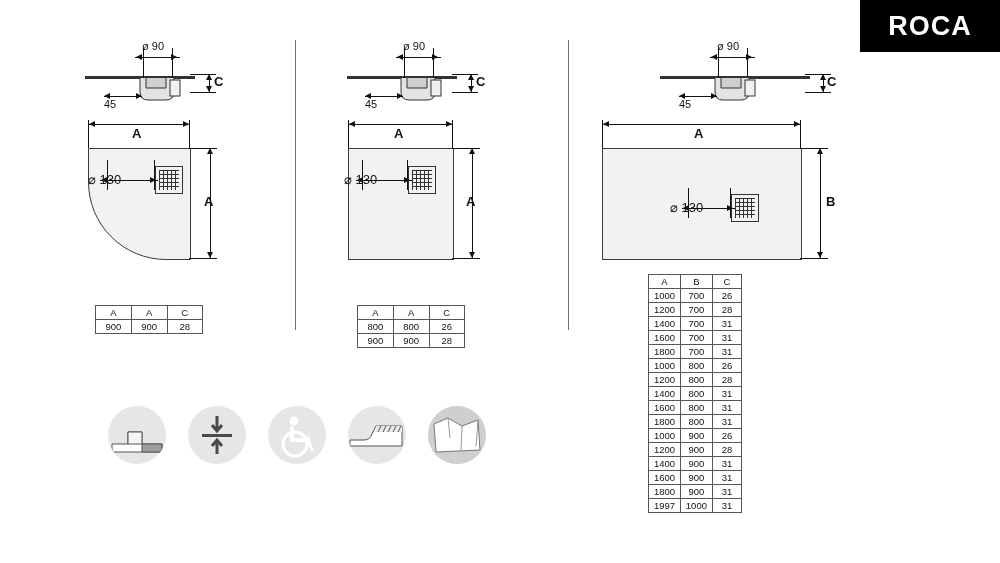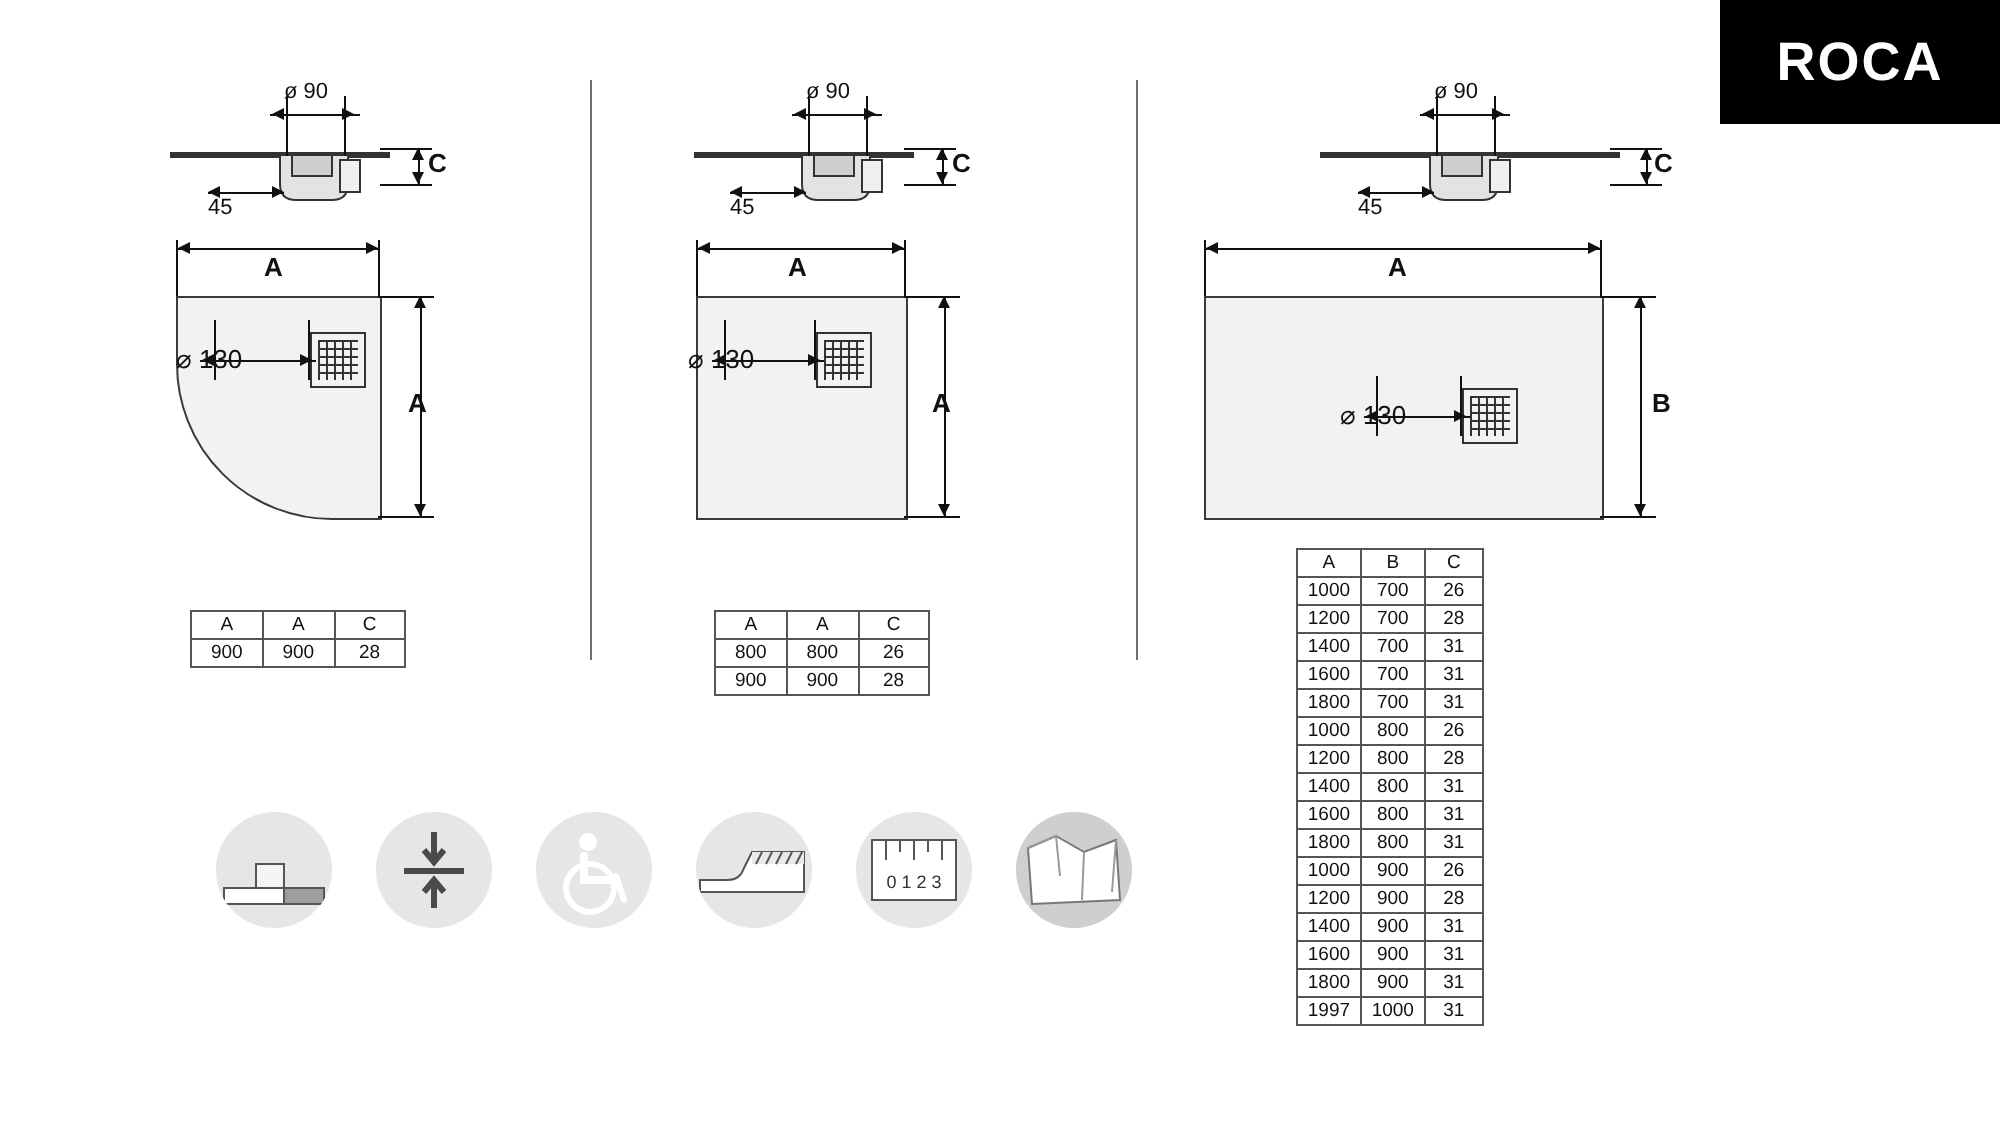--- a/index.html
+++ b/index.html
@@ -5,21 +5,21 @@
   html,body{margin:0;padding:0;}
   body{
     width:1000px;height:563px;background:#ffffff;
     font-family:"Liberation Sans", sans-serif;
     color:#111;position:relative;overflow:hidden;
   }
   .sheet{position:absolute;inset:0;}
 
   
   .logo{
-    position:absolute;right:0;top:0;width:140px;height:62px;
+    position:absolute;right:0;top:0;width:140px;height:52px;
     background:#000;color:#fff;display:flex;align-items:center;justify-content:center;
     letter-spacing:1px;
   }
   .logo-text{font-size:27px;font-weight:bold;font-family:"Liberation Sans", sans-serif;}
 
   
   .vsep{position:absolute;width:1px;background:#6f6f6f;}
 
   
   .hline{position:absolute;background:#111;height:1px;}
@@ -402,33 +402,20 @@
         <g stroke="#555" stroke-width="1">
           <path d="M30 26 L33 20"></path>
             <path d="M35 26 L38 20"></path>
             <path d="M40 26 L43 20"></path>
           <path d="M45 26 L48 20"></path>
             <path d="M50 26 L53 20"></path>
         </g>
       </svg>
     </div>
 
-    <div class="icon-circle">
-      <svg width="58" height="58" viewBox="0 0 58 58">
-        <rect x="8" y="14" width="42" height="30" fill="#ffffff" stroke="#555" stroke-width="1"></rect>
-        <g stroke="#555" stroke-width="1">
-          <path d="M15 14 L15 24"></path>
-            <path d="M22 14 L22 20"></path>
-            <path d="M29 14 L29 24"></path>
-          <path d="M36 14 L36 20"></path>
-            <path d="M43 14 L43 24"></path>
-        </g>
-        <text x="29" y="38" font-size="9" fill="#333" text-anchor="middle" font-family="Liberation Sans, sans-serif">0 1 2 3</text>
-      </svg>
-    </div>
 
     <div class="icon-circle">
       <svg width="58" height="58" viewBox="0 0 58 58">
         <rect x="0" y="0" width="58" height="58" fill="#cfcfcf"></rect>
         <path d="M6 18 L20 12 L34 20 L50 14 L52 44 L8 46 Z" fill="#ffffff" stroke="#777" stroke-width="1"></path>
         <path d="M6 18 L20 12 M20 12 L22 32 M34 20 L33 44 M50 14 L48 40" stroke="#999" stroke-width="1" fill="none"></path>
       </svg>
     </div>
   </div>
 

